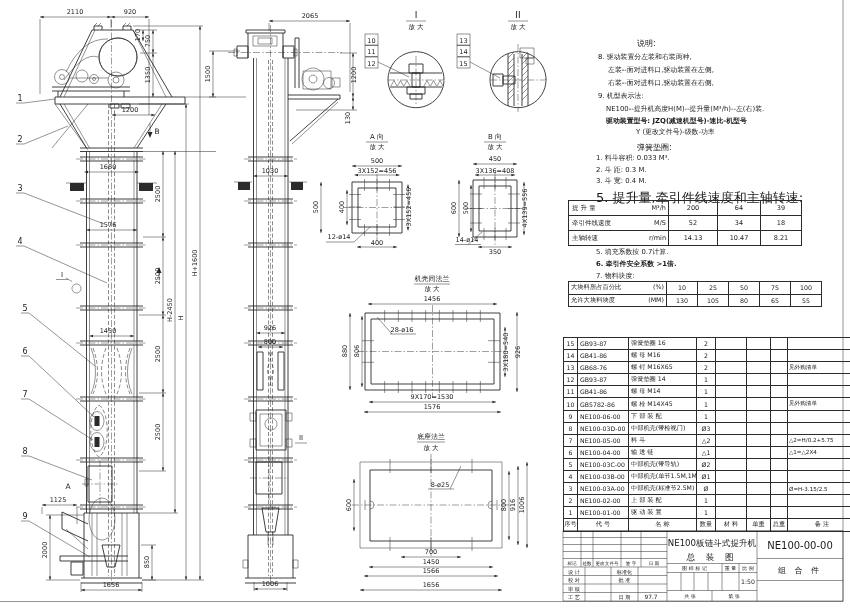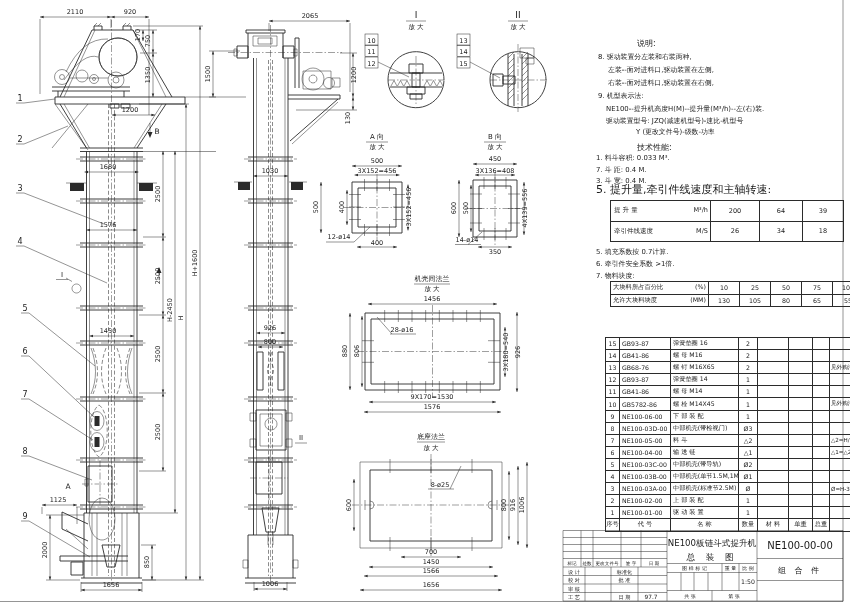--- a/index.html
+++ b/index.html
@@ -8,21 +8,21 @@
   svg{position:absolute;left:0;top:0;}
   svg text{font-family:"DejaVu Sans",sans-serif;fill:#1a1a1a;}
   .ln{stroke:#2b2b2b;stroke-width:0.9;fill:none;}
   .t{stroke:#2b2b2b;stroke-width:0.5;fill:none;}
   .cl{stroke:#2b2b2b;stroke-width:0.45;fill:none;stroke-dasharray:7 2 1.5 2;}
   .dsh{stroke:#2b2b2b;stroke-width:0.55;fill:none;stroke-dasharray:4 2.2;}
   .f{fill:#2b2b2b;stroke:none;}
   .dt{font-size:6.5px;}
   .bt{font-size:8px;}
   .txt{position:absolute;white-space:nowrap;font-size:6.9px;line-height:1;}
-  table{border-collapse:collapse;table-layout:fixed;position:absolute;margin-left:42px;}
+  table{border-collapse:collapse;table-layout:fixed;position:absolute;}
   td,th{border:0.8px solid #2b2b2b;padding:0;font-weight:normal;overflow:hidden;white-space:nowrap;}
   #t1{left:568px;top:200px;width:229px;height:42px;font-size:6.5px;}
   #t1 td{height:14px;text-align:center;}
   #t1 td.lab{text-align:left;}
   #t1 .u{float:right;padding-right:2px;}
   #t1 .l{padding-left:3px;}
   #t2{left:568px;top:281px;width:247px;height:23px;font-size:6.3px;}
   #t2 td{height:11.5px;text-align:center;}
   #t2 td.lab{text-align:left;}
   #bom{left:563px;top:337px;width:280px;font-size:6.2px;}
@@ -473,45 +473,51 @@
       </g>
 </svg>
 
 <div class="txt" id="notes">
       <div style="position: absolute; left: 637px; top: 40px; font-size: 8px;">说明:</div>
       <div style="position: absolute; left: 598px; top: 53.5px; font-size: 6.9px;">8. 驱动装置分左装和右装两种,</div>
       <div style="position: absolute; left: 608px; top: 66.5px; font-size: 6.9px;">左装--面对进料口,驱动装置在左侧,</div>
       <div style="position: absolute; left: 608px; top: 79.5px; font-size: 6.9px;">右装--面对进料口,驱动装置在右侧,</div>
       <div style="position: absolute; left: 598px; top: 92.5px; font-size: 6.9px;">9. 机型表示法:</div>
       <div style="position: absolute; left: 606px; top: 105.5px; font-size: 6.9px;">NE100--提升机高度H(M)--提升量(M³/h)--左(右)装.</div>
-      <div style="position: absolute; left: 606px; top: 117.5px; font-size: 6.9px;">驱动装置型号: JZQ(减速机型号)-速比-机型号</div>
+      <div style="position: absolute; left: 606px; top: 117.5px; font-size: 6.9px; font-weight: bold;">驱动装置型号: JZQ(减速机型号)-速比-机型号</div>
       <div style="position: absolute; left: 636px; top: 128.5px; font-size: 6.9px;">Y (更改文件号)-级数-功率</div>
-      <div style="position: absolute; left: 637px; top: 144px; font-size: 8px;">技术性能:</div>
+      <div style="position: absolute; left: 637px; top: 144px; font-size: 8px;">弹簧垫圈:</div>
       <div style="position: absolute; left: 596px; top: 155px; font-size: 6.9px;">1. 料斗容积: 0.033 M³.</div>
-      <div style="position: absolute; left: 596px; top: 166.5px; font-size: 6.9px;">7. 斗  距: 0.4 M.</div>
+      <div style="position: absolute; left: 596px; top: 166.5px; font-size: 6.9px;">2. 斗  距: 0.3 M.</div>
       <div style="position: absolute; left: 596px; top: 178px; font-size: 6.9px;">3. 斗  宽: 0.4 M.</div>
-      <div style="position: absolute; left: 596px; top: 184px; font-size: 11px;">5. 提升量,牵引件线速度和主轴转速:</div>
+      <div style="position: absolute; left: 596px; top: 191px; font-size: 13px;">5. 提升量,牵引件线速度和主轴转速:</div>
       <div style="position: absolute; left: 596px; top: 248.5px; font-size: 6.9px;">5. 填充系数按 0.7计算.</div>
-      <div style="position: absolute; left: 596px; top: 260.5px; font-size: 6.9px;">6. 牵引件安全系数 &gt;1倍.</div>
+      <div style="position: absolute; left: 596px; top: 260.5px; font-size: 6.9px; font-weight: bold;">6. 牵引件安全系数 &gt;1倍.</div>
       <div style="position: absolute; left: 596px; top: 272.5px; font-size: 6.9px;">7. 物料块度:</div>
     </div>
 
 <table id="t1">
       <tbody>
         <tr>
           <td class="lab" style="width: 99px;"><span class="l">提 升 量</span><span class="u">M³/h</span></td>
           <td style="width: 48px;">200</td>
           <td style="width: 42px;">64</td>
           <td style="width: 40px;">39</td>
         </tr>
         <tr>
           <td class="lab" style="width: 99px;"><span class="l">牵引件线速度</span><span class="u">M/S</span></td>
-          <td style="width: 48px;">26</td>
+          <td style="width: 48px;">52</td>
           <td style="width: 42px;">34</td>
           <td style="width: 40px;">18</td>
+        </tr>
+        <tr>
+          <td class="lab" style="width: 99px;"><span class="l">主轴转速</span><span class="u">r/min</span></td>
+          <td style="width: 48px;">14.13</td>
+          <td style="width: 42px;">10.47</td>
+          <td style="width: 40px;">8.21</td>
         </tr>
       </tbody>
     </table>
 <table id="t2">
       <tbody>
         <tr>
           <td class="lab" style="width: 97px;"><span class="l" style="padding-left:2px">大块料所占百分比</span><span class="u" style="float:right;padding-right:2px">(%)</span></td>
           <td style="width: 30px;">10</td>
           <td style="width: 30px;">25</td>
           <td style="width: 30px;">50</td>

